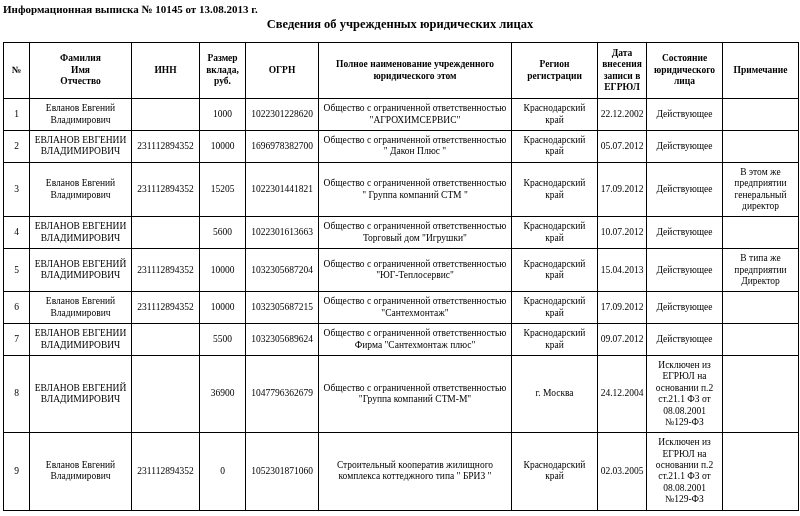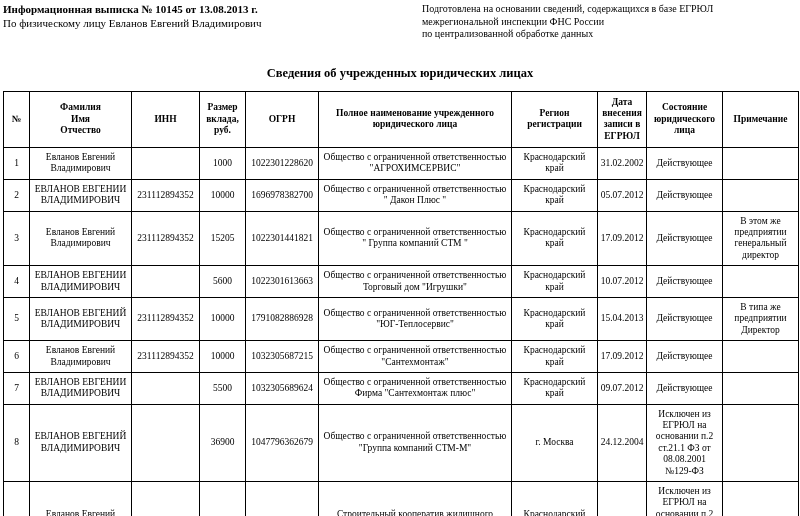--- a/index.html
+++ b/index.html
@@ -28,21 +28,20 @@
   .top-right {
     width: 330px;
     margin-right: 45px;
     font-size: 10px;
     line-height: 1.25;
   }
   .doc-title {
     text-align: center;
     font-weight: bold;
     font-size: 12.5px;
-    margin-top: 25px;
     margin-bottom: 10px;
   }
   table.main {
     width: 795px;
     table-layout: fixed;
     border-collapse: collapse;
   }
   table.main th, table.main td {
     border: 1px solid #000000;
     font-size: 9.5px;
@@ -61,26 +60,20 @@
   td.tall { padding: 12px 2px; }
 </style>
 </head>
 <body>
 
 <div class="page">
 
   <div class="top">
     <div class="top-left">
       <div class="line1">Информационная выписка № 10145 от 13.08.2013 г.</div>
-      <div>По физическому лицу Евланов Евгений  Владимирович</div>
-    </div>
-    <div class="top-right">
-      <div>Подготовлена на основании сведений, содержащихся в базе ЕГРЮЛ</div>
-      <div>межрегиональной инспекции ФНС России</div>
-      <div>по централизованной обработке данных</div>
     </div>
   </div>
 
   <div class="doc-title">Сведения об учрежденных юридических лицах</div>
 
   <table class="main">
     <colgroup>
       <col style="width:26px">
         <col style="width:102px">
         <col style="width:68px">
@@ -97,21 +90,21 @@
           <th>№</th>
           <th>Фамилия
 Имя
 Отчество</th>
           <th>ИНН</th>
           <th>Размер
 вклада,
 руб.</th>
           <th>ОГРН</th>
           <th>Полное наименование учрежденного
-юридического лица</th>
+юридического этом</th>
           <th>Регион
 регистрации</th>
           <th>Дата
 внесения
 записи в
 ЕГРЮЛ</th>
           <th>Состояние
 юридического
 лица</th>
           <th>Примечание</th>
@@ -119,21 +112,21 @@
       </thead>
     <tbody id="table-body">
         <tr>
           <td>1</td>
           <td>Евланов Евгений Владимирович</td>
           <td></td>
           <td>1000</td>
           <td>1022301228620</td>
           <td>Общество с ограниченной ответственностью "АГРОХИМСЕРВИС"</td>
           <td>Краснодарский край</td>
-          <td>31.02.2002</td>
+          <td>22.12.2002</td>
           <td>Действующее</td>
           <td></td>
         </tr>
         <tr>
           <td>2</td>
           <td>ЕВЛАНОВ ЕВГЕНИИ ВЛАДИМИРОВИЧ</td>
           <td>231112894352</td>
           <td>10000</td>
           <td>1696978382700</td>
           <td>Общество с ограниченной ответственностью " Дакон Плюс "</td>
@@ -164,21 +157,21 @@
           <td>Краснодарский край</td>
           <td>10.07.2012</td>
           <td>Действующее</td>
           <td></td>
         </tr>
         <tr>
           <td>5</td>
           <td>ЕВЛАНОВ ЕВГЕНИЙ ВЛАДИМИРОВИЧ</td>
           <td>231112894352</td>
           <td>10000</td>
-          <td>1791082886928</td>
+          <td>1032305687204</td>
           <td>Общество с ограниченной ответственностью "ЮГ-Теплосервис"</td>
           <td>Краснодарский край</td>
           <td>15.04.2013</td>
           <td>Действующее</td>
           <td>В типа же предприятии Директор</td>
         </tr>
         <tr>
           <td>6</td>
           <td>Евланов Евгений Владимирович</td>
           <td>231112894352</td>

